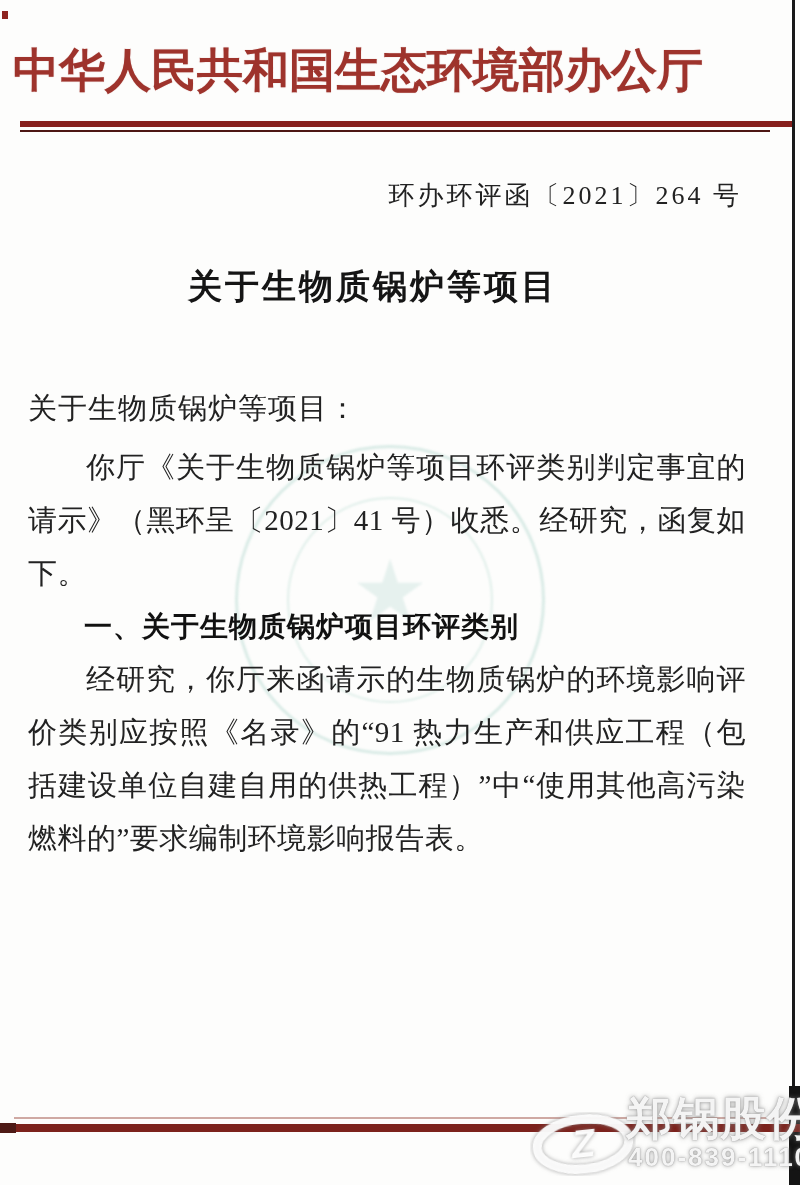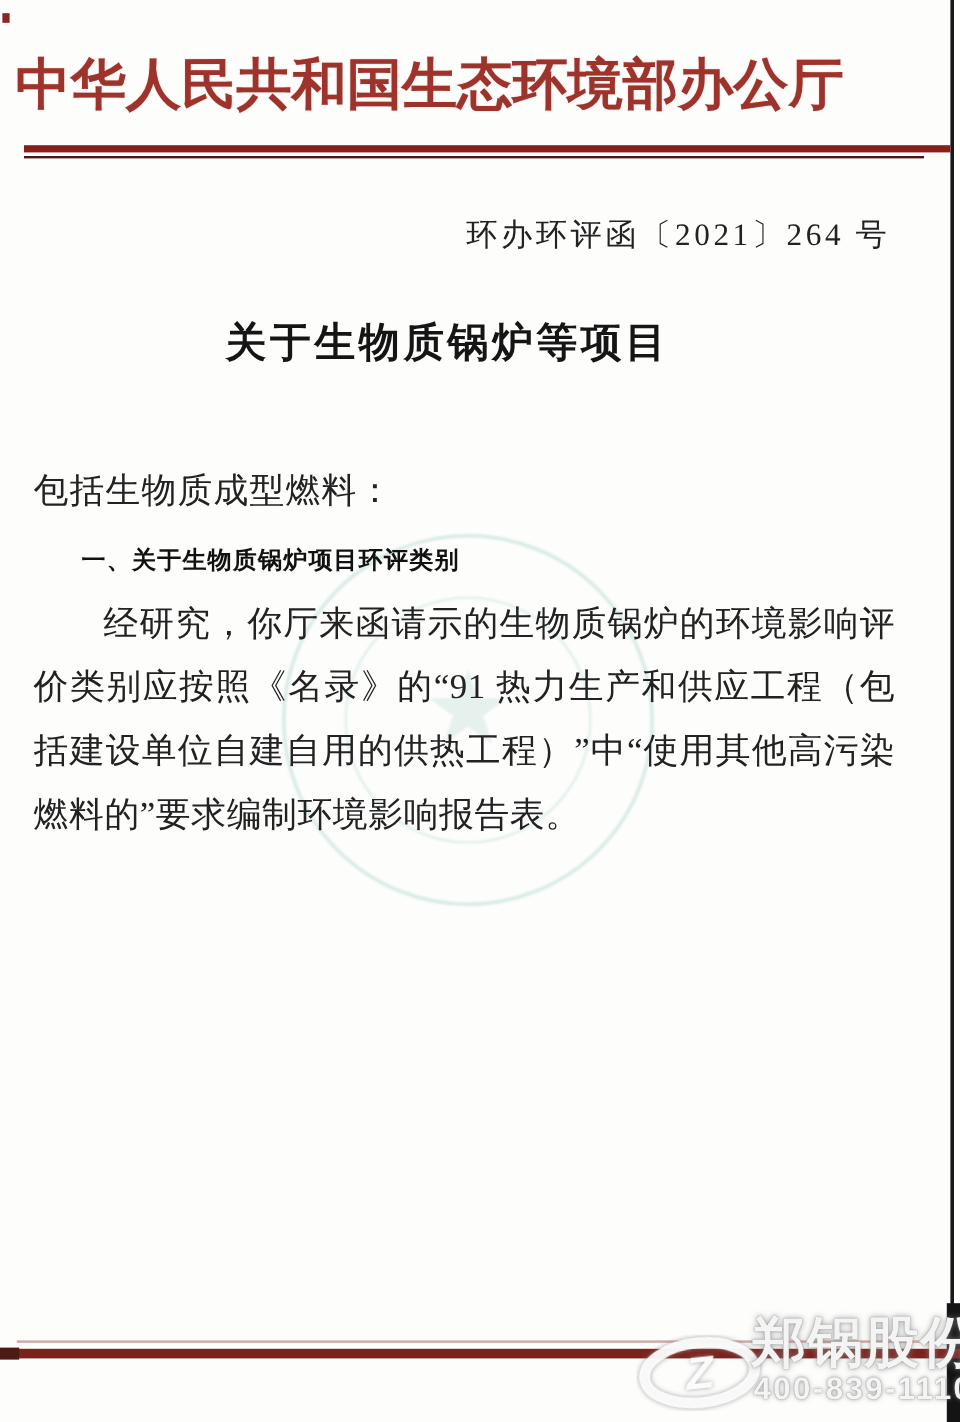--- a/index.html
+++ b/index.html
@@ -42,21 +42,21 @@
     top:389px;left:28px;font-size:29px;color:#222;
     letter-spacing:1px;white-space:nowrap;
   }
   .body-text{
     top:441px;left:28px;width:718px;
     font-size:29px;line-height:53px;color:#222;
     text-align:justify;letter-spacing:.5px;
   }
   .body-text p{margin:0;text-indent:2em;}
   .body-text p.bold-heading{font-weight:bold;color:#111;
-    font-family:"Liberation Sans","DejaVu Sans",sans-serif;font-size:20px;letter-spacing:1px;}
+    font-family:"Liberation Sans","DejaVu Sans",sans-serif;font-size:28px;letter-spacing:1px;}
 
   
   .seal{top:445px;left:235px;width:310px;height:310px;pointer-events:none;filter:blur(1px);}
   .seal .c1{position:absolute;inset:0;border:3px solid rgba(74,166,145,.20);border-radius:50%;}
   .seal .c2{position:absolute;inset:52px;border:2px solid rgba(74,166,145,.16);border-radius:50%;}
   .seal .star{position:absolute;left:0;right:0;top:96px;text-align:center;
     font-size:86px;color:rgba(74,166,145,.13);font-family:"DejaVu Sans",sans-serif;}
 
   
   .bottom-rule{top:1117px;left:10px;right:0;height:18px;}
@@ -106,23 +106,24 @@
   <div class="thick"></div>
   <div class="thin"></div>
 </div>
 
 <div class="abs doc-number">环办环评函〔2021〕264 号</div>
 
 <div class="abs doc-title">
   <div>关于生物质锅炉等项目</div>
 </div>
 
-<div class="abs salutation">包括生物质成型燃料：</div>
+<div class="abs salutation">关于生物质锅炉等项目：</div>
 
 <div class="abs body-text">
+  <p>你厅《关于生物质锅炉等项目环评类别判定事宜的请示》（黑环呈〔2021〕41 号）收悉。经研究，函复如下。</p>
   <p class="bold-heading">一、关于生物质锅炉项目环评类别</p>
   <p>经研究，你厅来函请示的生物质锅炉的环境影响评价类别应按照《名录》的“91 热力生产和供应工程（包括建设单位自建自用的供热工程）”中“使用其他高污染燃料的”要求编制环境影响报告表。</p>
 </div>
 
 <div class="abs bottom-rule">
   <div class="thin"></div>
   <div class="thick"></div>
   <div class="nub"></div>
 </div>
 

